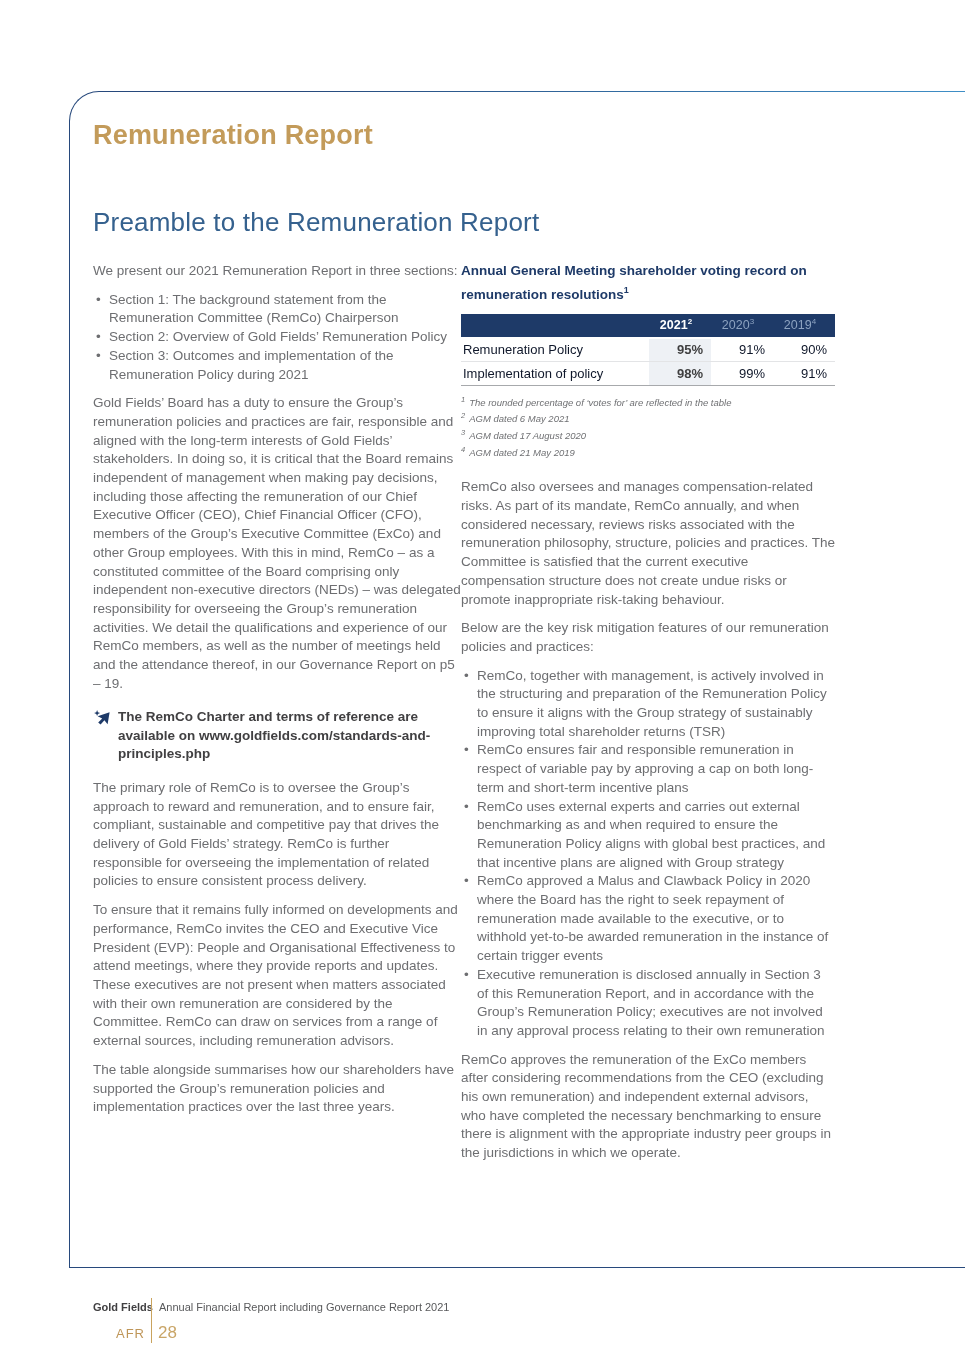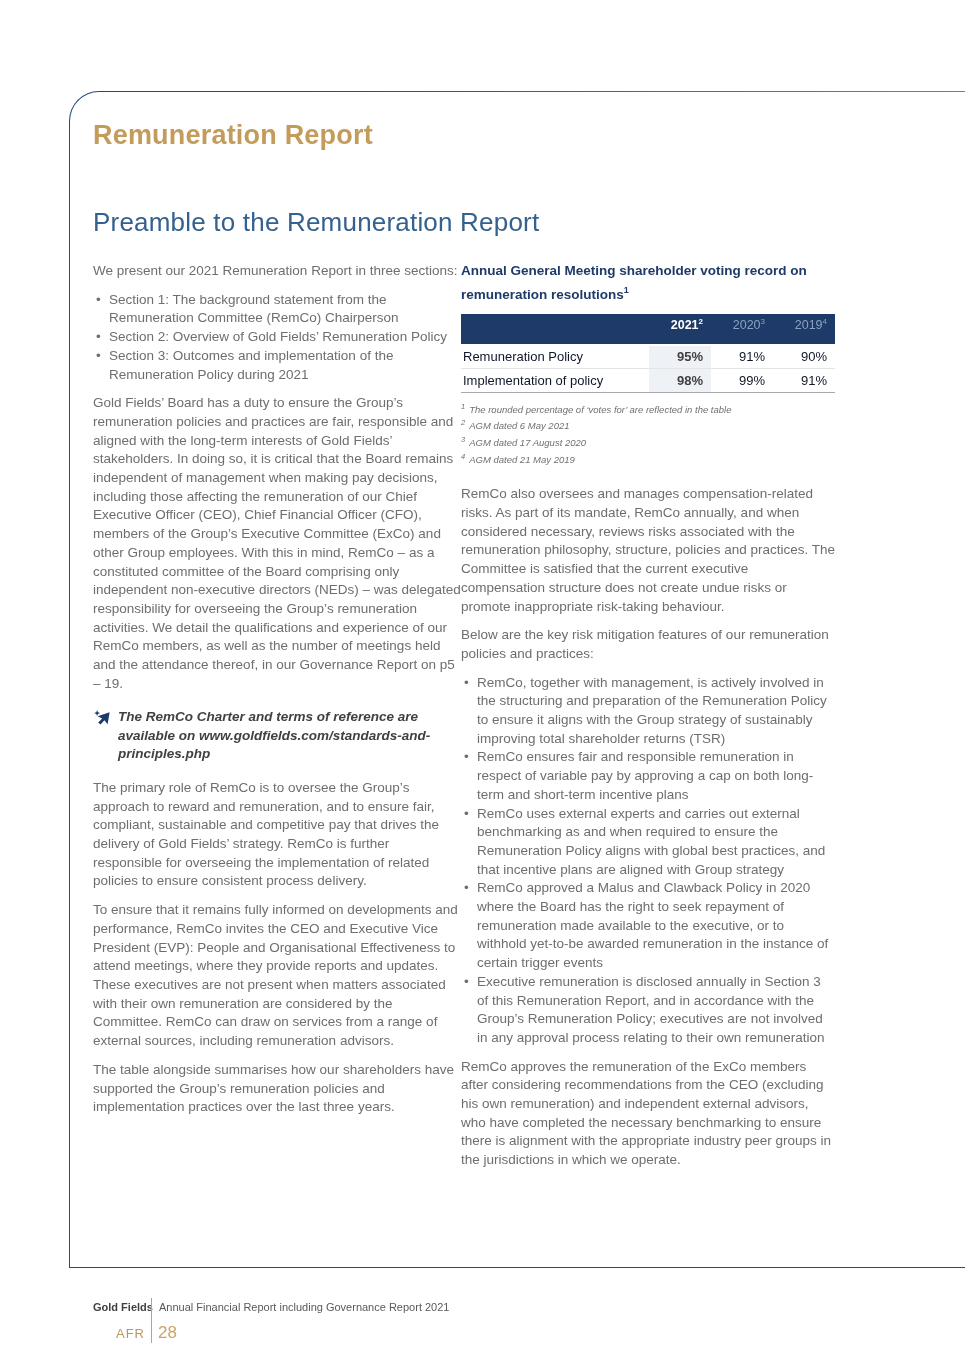--- a/index.html
+++ b/index.html
@@ -29,33 +29,33 @@
 
   .columns{display:flex;}
   .col-left{width:368px;flex:0 0 368px;}
   .col-right{width:374px;flex:0 0 374px;}
 
   p.body{margin:0 0 10px 0;font-size:13.5px;line-height:18.7px;color:#6d6e71;}
   ul.dots{margin:0 0 10px 0;padding:0;list-style:none;}
   ul.dots li{position:relative;padding-left:16px;font-size:13.5px;line-height:18.7px;color:#6d6e71;}
   ul.dots li::before{content:"\2022";position:absolute;left:3px;top:0;color:#6d6e71;}
 
-  .link-note{display:flex;gap:7px;margin:15px 0 15px 0;font-style:italic;}
+  .link-note{display:flex;gap:7px;margin:15px 0 15px 0;}
   .link-note svg{flex:0 0 auto;margin-top:1px;}
   .link-note .link-text{font-size:13.5px;line-height:18.5px;font-weight:bold;color:#414042;}
 
   h3.table-title{margin:0 0 10px 0;font-size:13.5px;line-height:18.5px;font-weight:bold;color:#1e3a68;}
   h3.table-title sup{font-size:9px;}
 
   table.agm{border-collapse:collapse;width:100%;table-layout:fixed;}
   table.agm col.c-label{width:auto;}
   table.agm col.c-val{width:62px;}
   table.agm th{
     background:#1e3a68;border-bottom:2.5px solid #ffffff;
-    font-size:12.5px;padding:3px 8px 12px 0;text-align:right;height:14px;
+    font-size:12.5px;padding:3px 8px 5px 0;height:14px;
   }
   table.agm th.h-2021{color:#ffffff;font-weight:bold;}
   table.agm th.h-muted{color:#8ca2c0;font-weight:400;}
   table.agm th sup{font-size:8px;}
   table.agm td{font-size:13px;color:#0f172a;text-align:right;padding:3px 8px 3px 0;height:16.5px;vertical-align:middle;}
   table.agm td.label{text-align:left;padding-left:2px;}
   table.agm td.c2021{background:#eef1f5;font-weight:bold;color:#404041;}
   table.agm tbody tr + tr td{border-top:1px solid #e3e4e6;}
   table.agm tbody tr:last-child td{border-bottom:1px solid #a7a9ac;}
 

